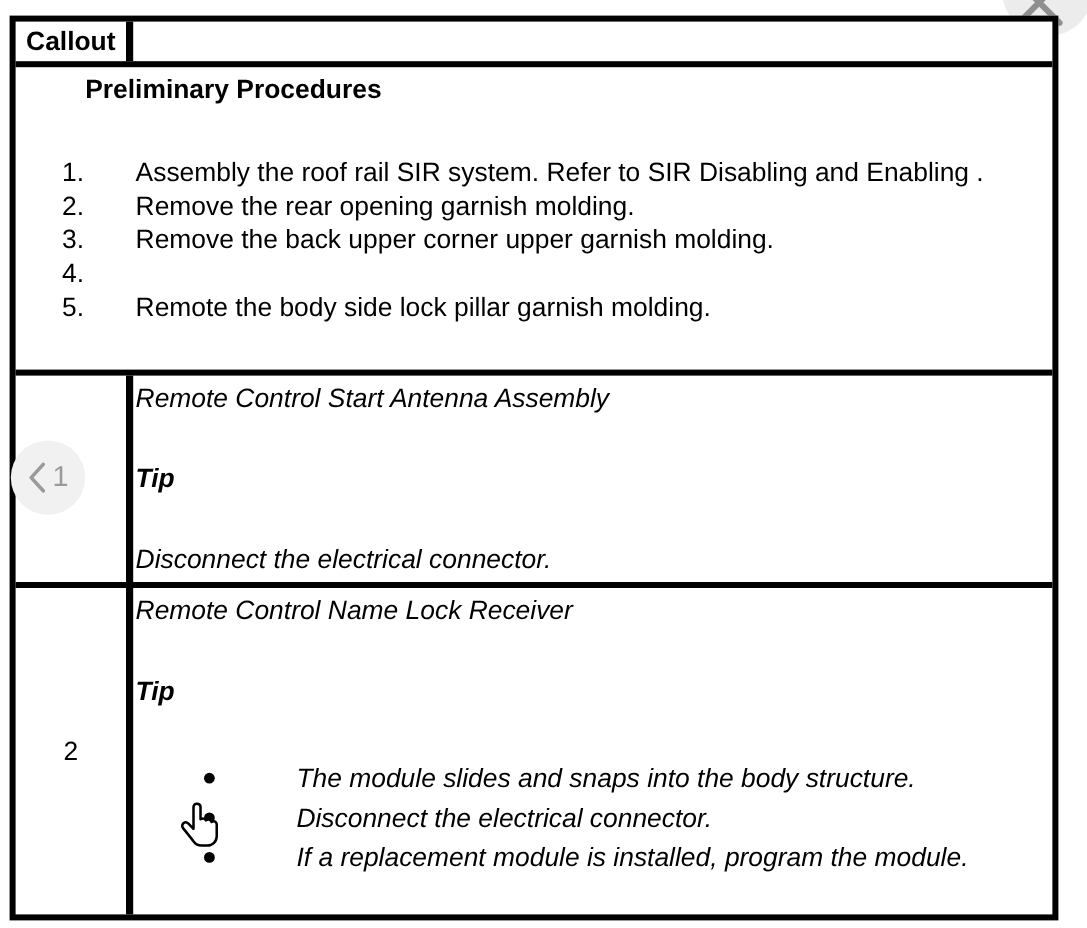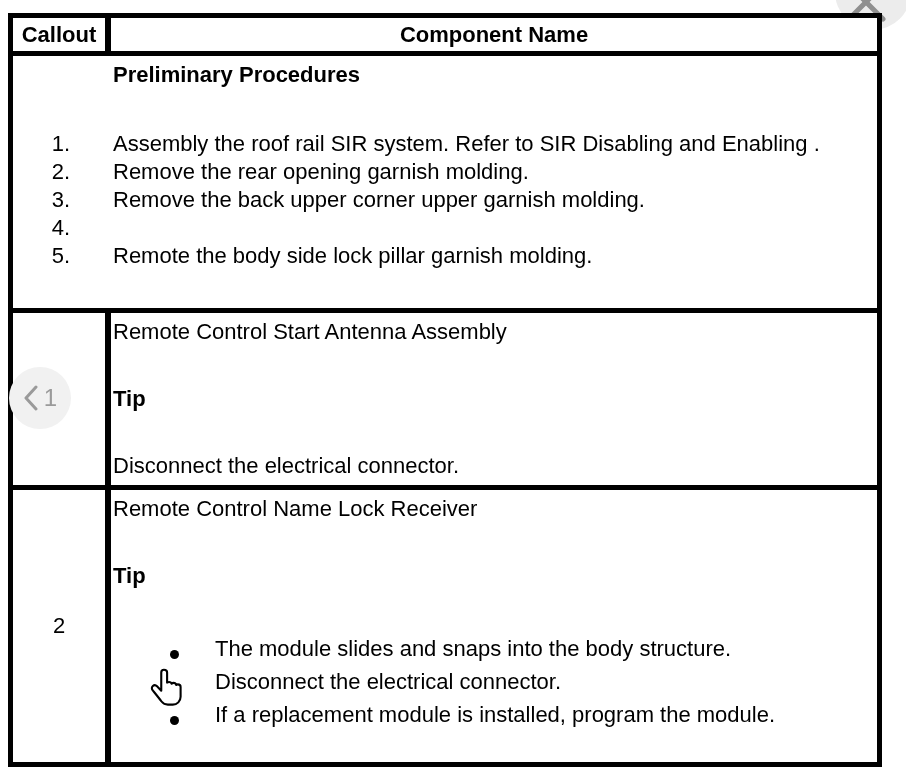--- a/index.html
+++ b/index.html
@@ -75,21 +75,21 @@
   }
 
   .row1 {
     flex: none;
     height: 257px;
     box-sizing: border-box;
     border-bottom: 5px solid #000;
     padding: 4px 8px 0 0;
   }
   .row1-title {
-    padding-left: 100px;
+    padding-left: 58px;
     font-weight: bold;
     line-height: 30px;
   }
   .steps { margin-top: 40px; }
   .step { display: flex; line-height: 28px; }
   .step-num { width: 57px; flex: none; text-align: right; }
   .step-text { padding-left: 43px; }
 
   .rowx {
     flex: none;
@@ -103,20 +103,21 @@
     flex: none;
     border-right: 6px solid #000;
     position: relative;
     display: flex;
     align-items: center;
     justify-content: center;
   }
   .cellB {
     flex: 1;
     padding: 4px 6px 0 2px;
+    font-style: italic;
   }
   .line { line-height: 30px; }
   .tip  { font-weight: bold; margin-top: 37px; }
   .para { margin-top: 37px; }
 
   .nav-circle {
     position: absolute;
     left: -4px;
     top: 54px;
     width: 62px;
@@ -126,21 +127,21 @@
     display: flex;
     align-items: center;
     justify-content: center;
     gap: 5px;
     color: #9a9a9a;
     font-size: 24px;
     cursor: pointer;
   }
 
   .bullets { margin-top: 41px; }
-  .b-row { display: flex; line-height: 33px; align-items: center; }
+  .b-row { display: flex; line-height: 33px; align-items: flex-start; gap: 32px; }
   .b-dot {
     width: 9px;
     height: 9px;
     flex: none;
     border-radius: 50%;
     background: #000;
     margin-left: 57px;
     margin-top: 12px;
   }
   .b-text { padding-left: 36px; }
@@ -163,21 +164,20 @@
     <svg width="44" height="44" viewBox="0 0 44 44">
       <line x1="5" y1="5" x2="39" y2="39" stroke="#8f8f8f" stroke-width="5" stroke-linecap="round"></line>
       <line x1="39" y1="5" x2="5" y2="39" stroke="#8f8f8f" stroke-width="5" stroke-linecap="round"></line>
     </svg>
   </div>
 
   <div class="tbl">
 
     <div class="hdr">
       <div class="hdr-c1">Callout</div>
-      <div class="hdr-c2">Component Name</div>
     </div>
 
     <div class="row1">
       <div class="row1-title">Preliminary Procedures</div>
       <div class="steps">
         <div class="step">
           <span class="step-num">1.</span>
           <span class="step-text">Assembly the roof rail SIR system. Refer to SIR Disabling and Enabling .</span>
         </div>
         <div class="step">

